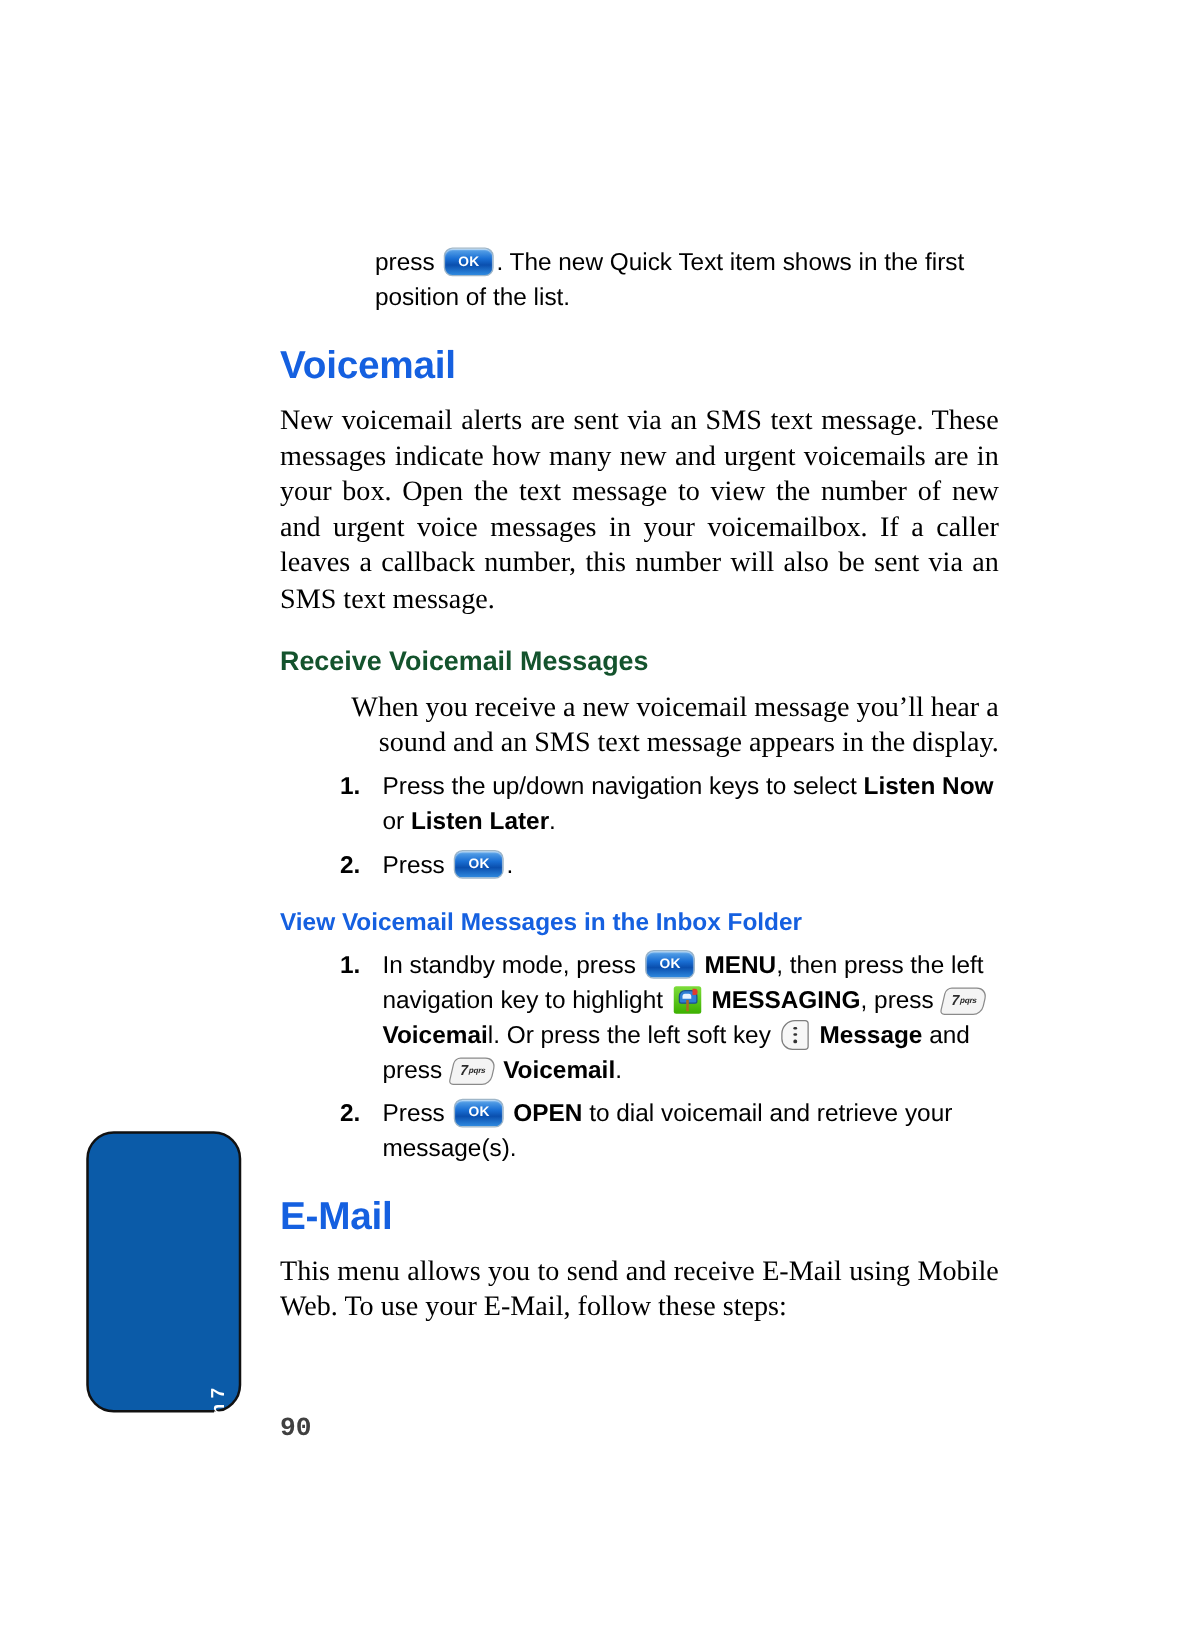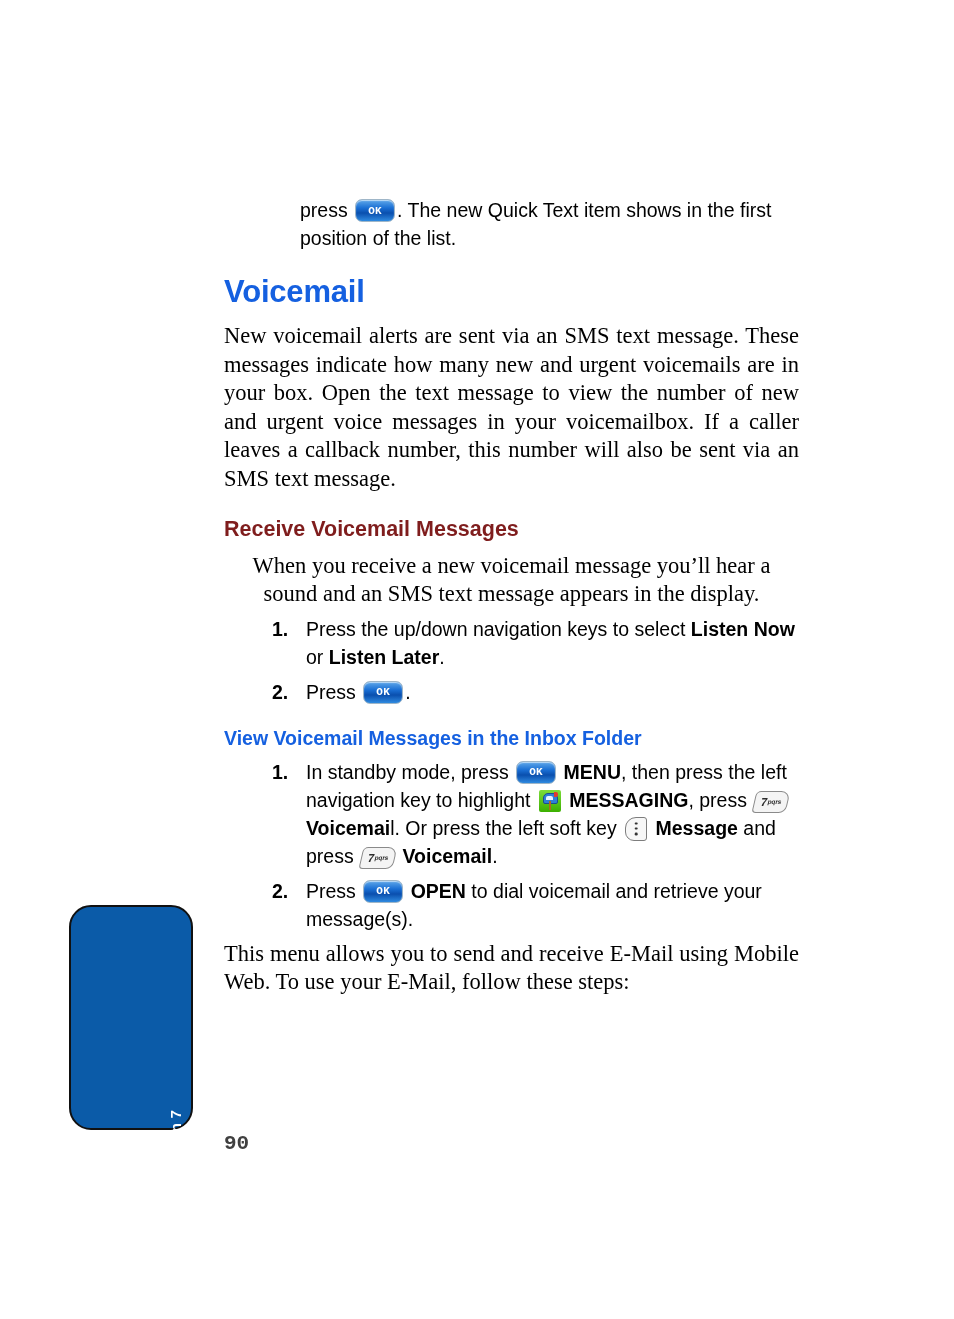--- a/index.html
+++ b/index.html
@@ -50,21 +50,21 @@
     width: 575px;
   }
 
   
   .serif-p {
     font-family: "Liberation Serif", serif;
     font-size: 22.5px;
     line-height: 28.6px;
     color: #000000;
     margin: 0;
-    text-align: center;
+    text-align: right;
   }
   .serif-p.justify {
     text-align: justify;
     text-align-last: left;
   }
 
   
   .sans-t {
     font-family: "Liberation Sans Narrow", "Liberation Sans", sans-serif;
     font-size: 19.5px;
@@ -105,21 +105,21 @@
     line-height: 36px;
     color: #1560E0;
     margin: 22px 0 12px 0;
     letter-spacing: -0.2px;
   }
   h2.h-black {
     font-family: "Liberation Sans Narrow", "Liberation Sans", sans-serif;
     font-weight: bold;
     font-size: 21.5px;
     line-height: 26px;
-    color: #7f1d1d;
+    color: #14532d;
     margin: 22px 0 10px 0;
   }
   h3.h-blue-sm {
     font-family: Liberation Sans, sans-serif;
     font-weight: bold;
     font-size: 19.5px;
     line-height: 24px;
     color: #1560E0;
     margin: 20px 0 8px 0;
   }
@@ -159,21 +159,21 @@
     box-shadow: inset 0 1px 1px rgba(255,255,255,0.6);
     position: relative;
     margin: 0 2px;
   }
   .key-ok span {
     position: absolute;
     left: 0; right: 0; top: 50%;
     transform: translateY(-50%);
     text-align: center;
     color: #ffffff;
-    font-family: Liberation Mono, monospace;
+    font-family: Liberation Sans, sans-serif;
     font-weight: bold;
     font-size: 11px;
     letter-spacing: 0.3px;
   }
 
   .key-num {
     display: inline-block;
     vertical-align: -6px;
     width: 34px;
     height: 22px;
@@ -353,19 +353,20 @@
               <span>7</span>
               <i>pqrs</i>
             </span></span> <b>Voicemail</b><span>.</span>
       </li>
       <li class="sans-t">
         <span class="num">2.</span>
         <span>Press </span><span class="key-ok"><span>OK</span></span> <b>OPEN</b><span> to dial voicemail and retrieve your message(s).</span>
       </li>
     </ol>
 
+    <h1 class="h-blue">E-Mail</h1>
     <p class="serif-p justify">This menu allows you to send and receive E-Mail using Mobile Web. To use your E-Mail, follow these steps:</p>
 
   </div>
 
   <div class="page-num">90</div>
 
 </div>
 
 </body></html>

